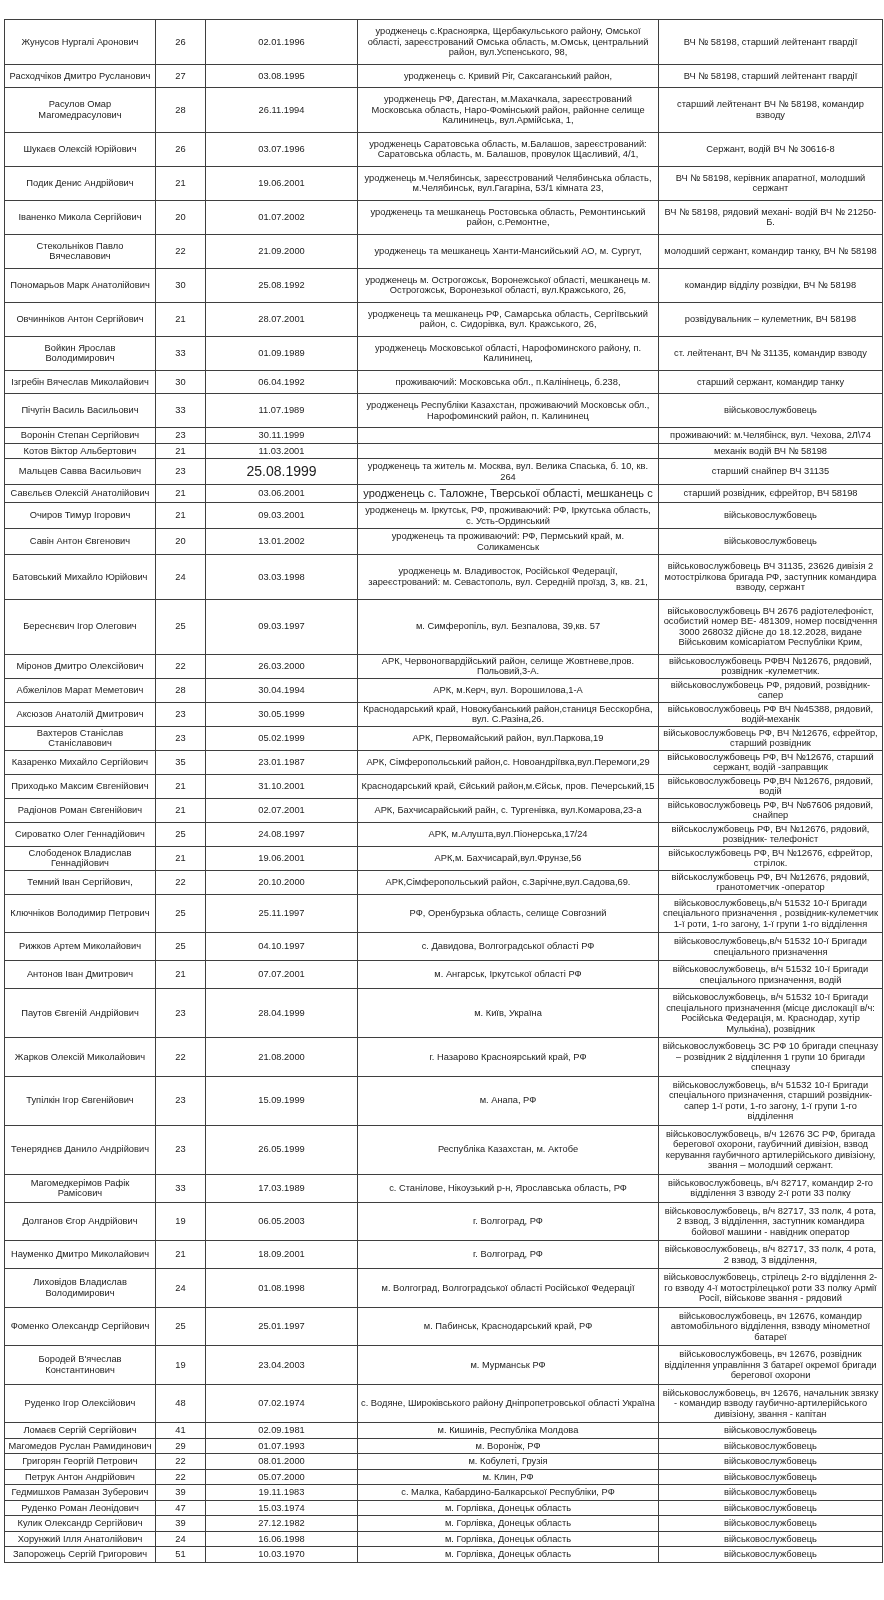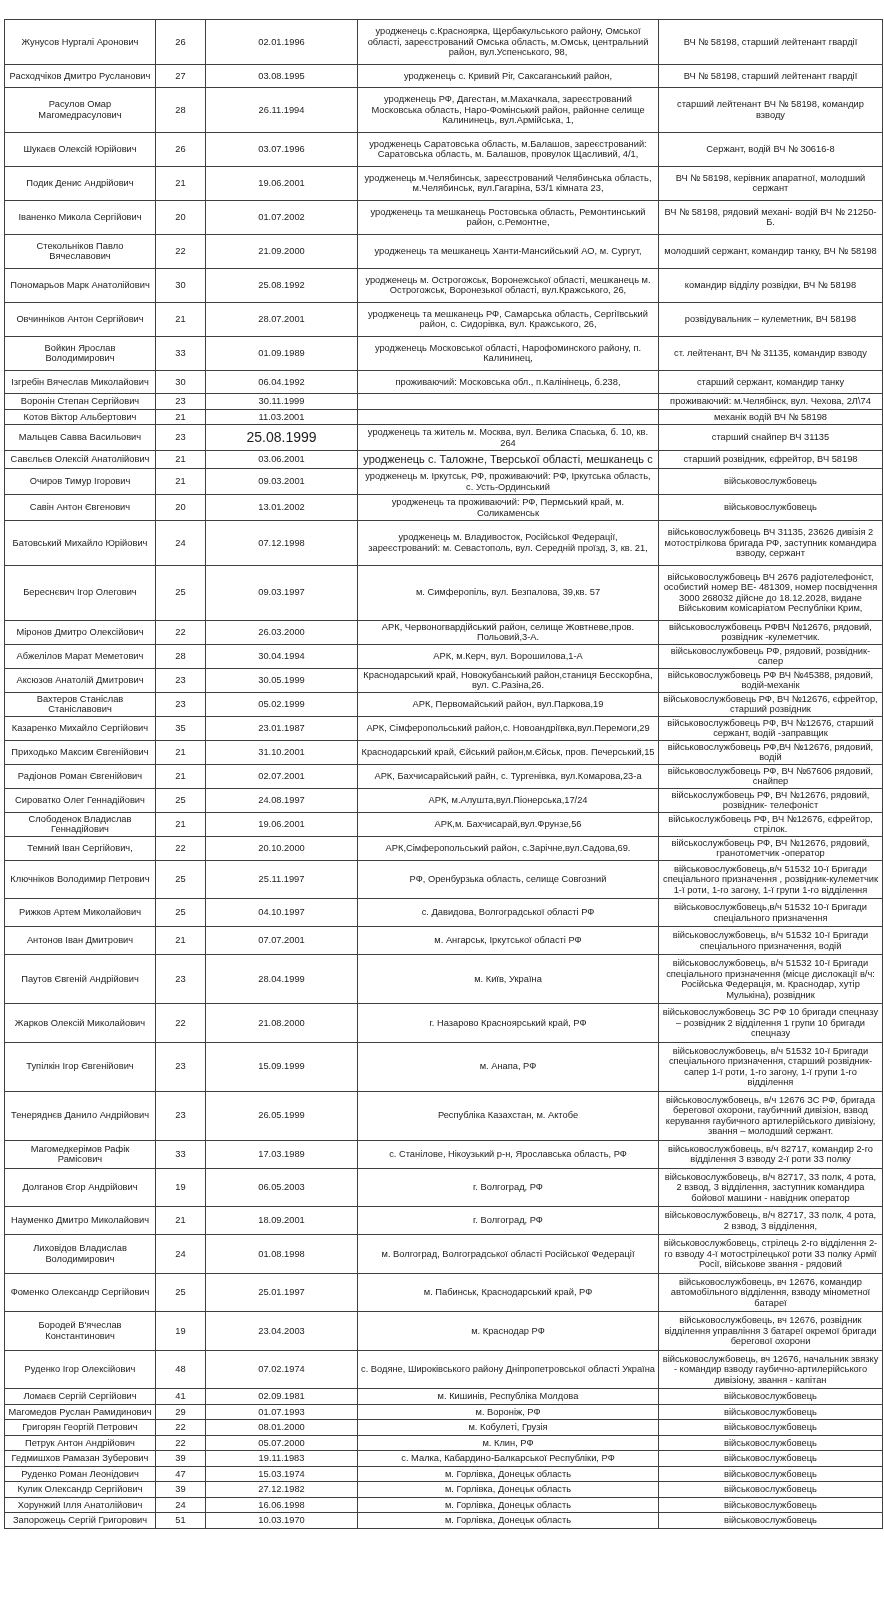--- a/index.html
+++ b/index.html
@@ -115,20 +115,27 @@
           <td>уродженець Московської області, Нарофоминского району, п. Калининец,</td>
           <td>ст. лейтенант, ВЧ № 31135, командир взводу</td>
         </tr>
         <tr class="p3">
           <td>Ізгребін Вячеслав Миколайович</td>
           <td>30</td>
           <td>06.04.1992</td>
           <td>проживаючий: Московська обл., п.Калінінець, б.238,</td>
           <td>старший сержант, командир танку</td>
         </tr>
+        <tr class="p3">
+          <td>Пічугін Василь Васильович</td>
+          <td>33</td>
+          <td>11.07.1989</td>
+          <td>уродженець Республіки Казахстан, проживаючий Московськ обл., Нарофоминский район, п. Калининец</td>
+          <td>військовослужбовець</td>
+        </tr>
         <tr class="p1">
           <td>Воронін Степан Сергійович</td>
           <td>23</td>
           <td>30.11.1999</td>
           <td></td>
           <td>проживаючий: м.Челябінск, вул. Чехова, 2Л\74</td>
         </tr>
         <tr class="p1">
           <td>Котов Віктор Альбертович</td>
           <td>21</td>
@@ -160,21 +167,21 @@
         <tr class="p1">
           <td>Савін Антон Євгенович</td>
           <td>20</td>
           <td>13.01.2002</td>
           <td>уродженець та проживаючий: РФ, Пермський край, м. Соликаменськ</td>
           <td>військовослужбовець</td>
         </tr>
         <tr class="p3">
           <td>Батовський Михайло Юрійович</td>
           <td>24</td>
-          <td>07.12.1998</td>
+          <td>03.03.1998</td>
           <td>уродженець м. Владивосток, Російської Федерації, зареєстрований: м. Севастополь, вул. Середній проїзд, 3, кв. 21,</td>
           <td>військовослужбовець ВЧ 31135, 23626 дивізія 2 мотострілкова бригада РФ, заступник командира взводу, сержант</td>
         </tr>
         <tr class="p3">
           <td>Береснєвич Ігор Олегович</td>
           <td>25</td>
           <td>09.03.1997</td>
           <td>м. Симферопіль, вул. Безпалова, 39,кв. 57</td>
           <td>військовослужбовець ВЧ 2676 радіотелефоніст, особистий номер ВЕ- 481309, номер посвідчення 3000  268032 дійсне до 18.12.2028, видане Військовим комісаріатом  Республіки Крим,</td>
         </tr>
@@ -329,21 +336,21 @@
           <td>Фоменко Олександр Сергійович</td>
           <td>25</td>
           <td>25.01.1997</td>
           <td>м. Пабинськ, Краснодарський край, РФ</td>
           <td>військовослужбовець, вч 12676, командир автомобільного відділення, взводу мінометної батареї</td>
         </tr>
         <tr class="p2">
           <td>Бородей В'ячеслав Константинович</td>
           <td>19</td>
           <td>23.04.2003</td>
-          <td>м. Краснодар РФ</td>
+          <td>м. Мурманськ РФ</td>
           <td>військовослужбовець, вч 12676, розвідник відділення управління 3 батареї окремої бригади берегової охорони</td>
         </tr>
         <tr class="p2">
           <td>Руденко Ігор Олексійович</td>
           <td>48</td>
           <td>07.02.1974</td>
           <td>с. Водяне, Широківського району Дніпропетровської області Україна</td>
           <td>військовослужбовець, вч 12676, начальник звязку - командир взводу гаубично-артилерійського дивізіону, звання - капітан</td>
         </tr>
         <tr class="p1">

